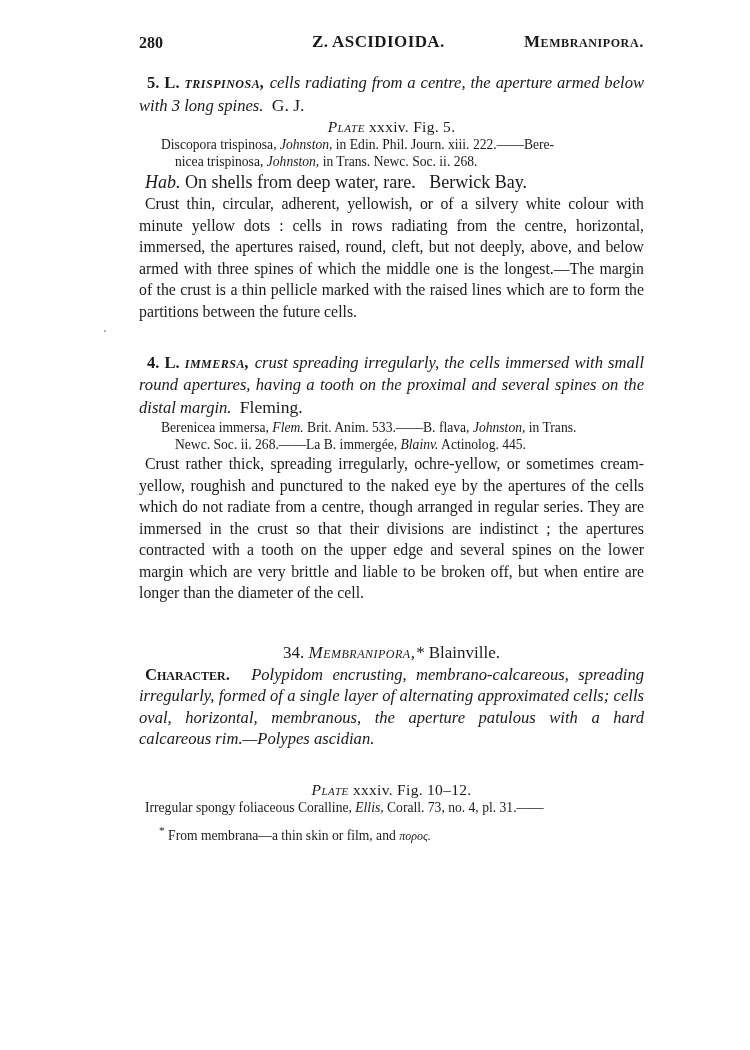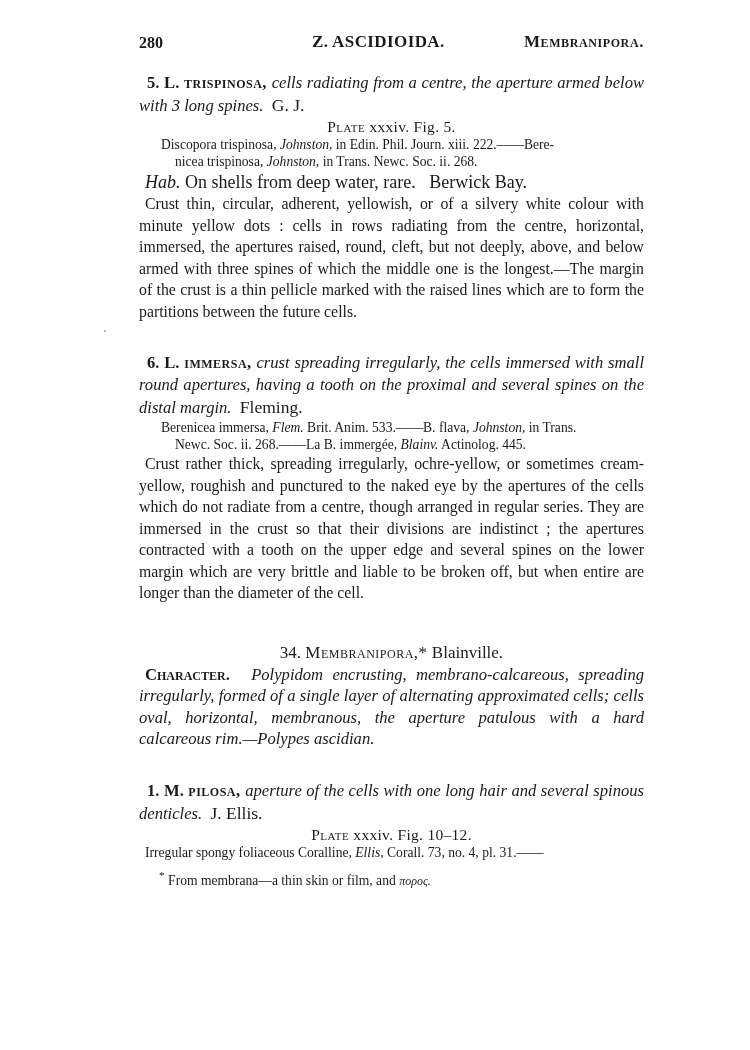--- a/index.html
+++ b/index.html
@@ -2,21 +2,21 @@
 <html><head>
 <meta charset="utf-8">
 <style>
   html, body { margin: 0; padding: 0; background: #ffffff; }
   body {
     width: 750px; height: 1050px; position: relative; overflow: hidden;
     font-family: "Liberation Serif", "DejaVu Serif", serif;
     color: #1a1a1a;
   }
   .page { position: absolute; left: 115px; top: 28px; width: 505px; margin-left: 24px; }
-  .sc { font-variant: small-caps; letter-spacing: 0.5px; }
+  .sc { font-variant: small-caps; letter-spacing: 0.5px; font-style: italic; }
   .it { font-style: italic; }
   .header { position: relative; height: 30px; font-size: 17px; }
   .header .num { position: absolute; left: 0; top: 6px; font-weight: bold; font-size: 16px; }
   .header .mid { position: absolute; left: 173px; top: 4px; font-weight: bold; letter-spacing: 0.4px; }
   .header .right { position: absolute; right: 0; top: 4px; font-weight: bold; font-variant: small-caps; letter-spacing: 0.6px; }
 
   .species { font-size: 16.6px; line-height: 22px; text-align: justify; }
   .species .lead { text-indent: 8px; }
   .species .nm { font-weight: bold; }
   .species .auth { font-size: 17.5px; }
@@ -81,21 +81,21 @@
       <span style="white-space:pre">On shells from deep water, rare.   Berwick Bay.</span>
     </div>
     <div class="desc">Crust thin, circular, adherent, yellowish, or of a silvery white colour with minute yellow dots : cells in rows radiating from the centre, horizontal, immersed, the apertures raised, round, cleft, but not deeply, above, and below armed with three spines of which the middle one is the longest.—The margin of the crust is a thin pellicle marked with the raised lines which are to form the partitions between the future cells.</div>
   </div>
 
   <div class="gap1"></div>
 
   <div>
     <div class="species">
       <div class="lead">
-        <span class="nm">6. L.</span>
+        <span class="nm">4. L.</span>
         <span class="sc nm">immersa,</span>
         <span class="it">crust spreading irregularly, the cells immersed with small round apertures, having a tooth on the proximal and several spines on the distal margin.</span>
         &nbsp;<span class="auth">Fleming.</span>
       </div>
     </div>
     <div class="syn">
       <span class="line">
         <span>Berenicea immersa,</span>
         <span class="it">Flem.</span>
         <span>Brit. Anim. 533.——B. flava,</span>
@@ -121,28 +121,20 @@
     </div>
     <div class="character">
       <span class="lbl">Character.</span>
       <span class="it">Polypidom encrusting, membrano-calcareous, spreading irregularly, formed of a single layer of alternating approximated cells; cells oval, horizontal, membranous, the aperture patulous with a hard calcareous rim.—Polypes ascidian.</span>
     </div>
   </div>
 
   <div class="gap1"></div>
 
   <div>
-    <div class="species">
-      <div class="lead">
-        <span class="nm">1. M.</span>
-        <span class="sc nm">pilosa,</span>
-        <span class="it">aperture of the cells with one long hair and several spinous denticles.</span>
-        &nbsp;<span class="auth">J. Ellis.</span>
-      </div>
-    </div>
     <div class="plate">
       <span class="pw sc">Plate</span>
       <span>xxxiv. Fig. 10–12.</span>
     </div>
     <div class="syn" style="padding-left:6px">
       <span>Irregular spongy foliaceous Coralline,</span>
       <span class="it">Ellis,</span>
       <span>Corall. 73, no. 4, pl. 31.——</span>
     </div>
   </div>

